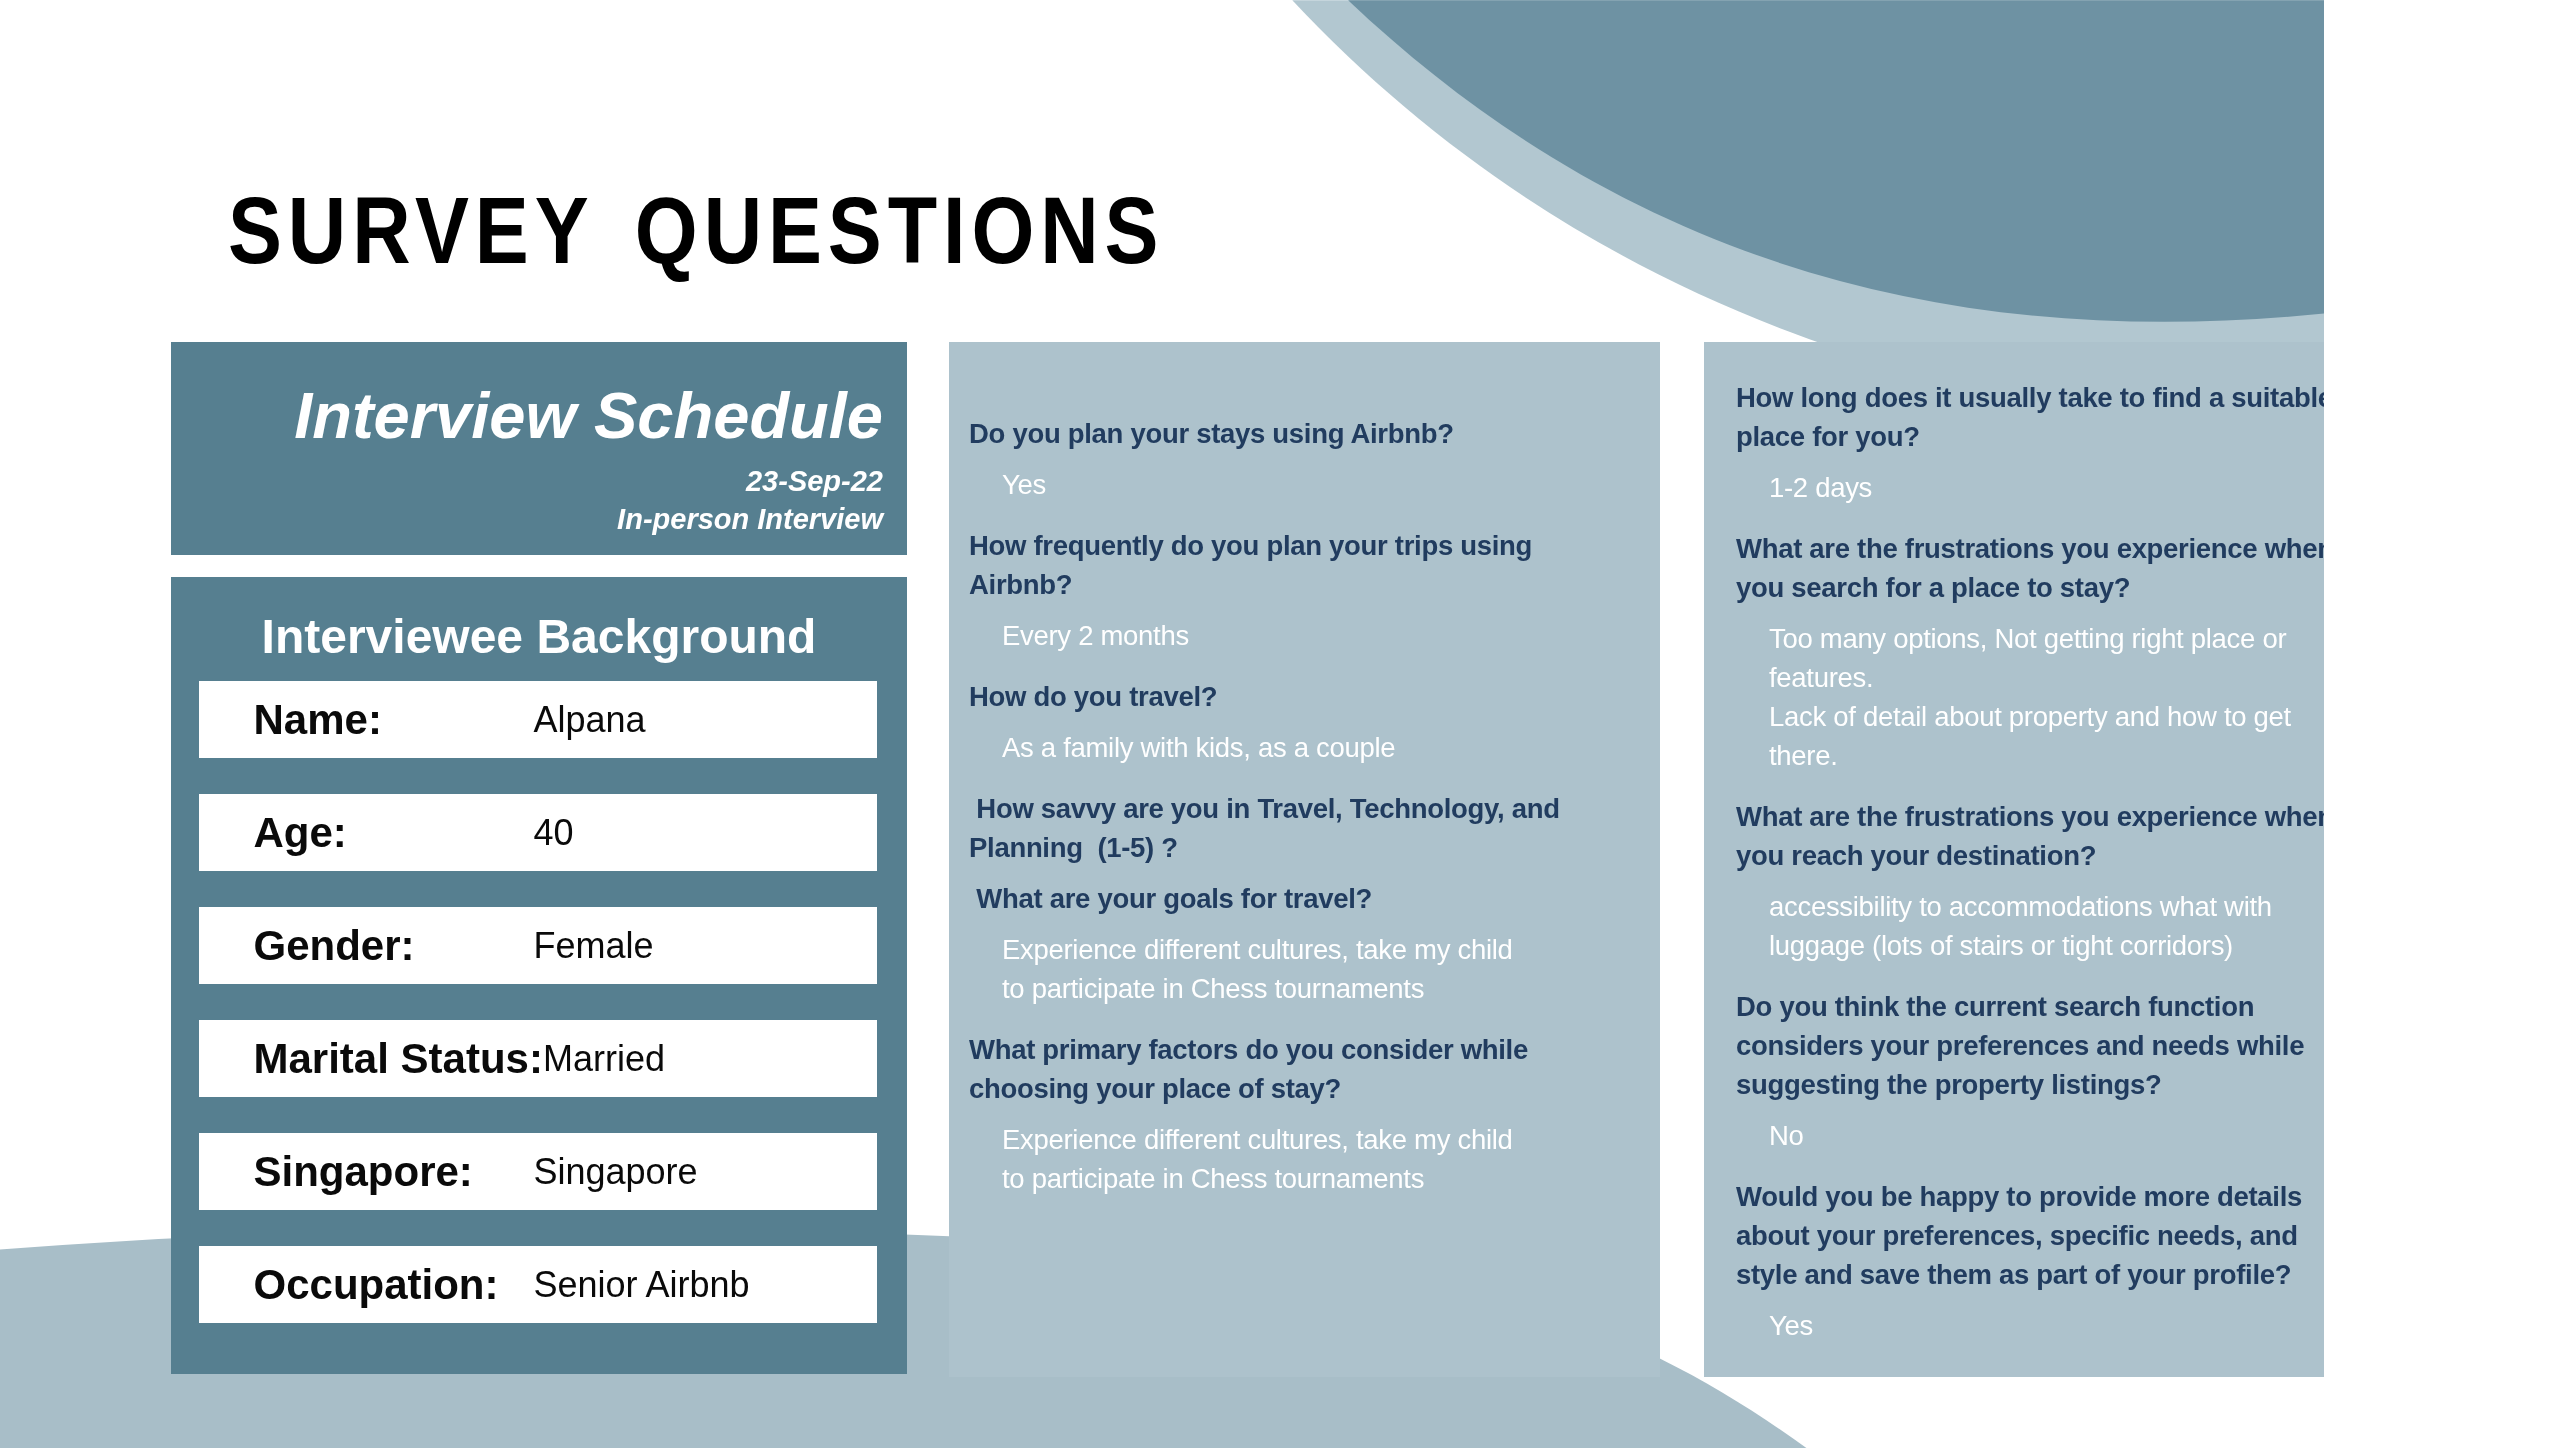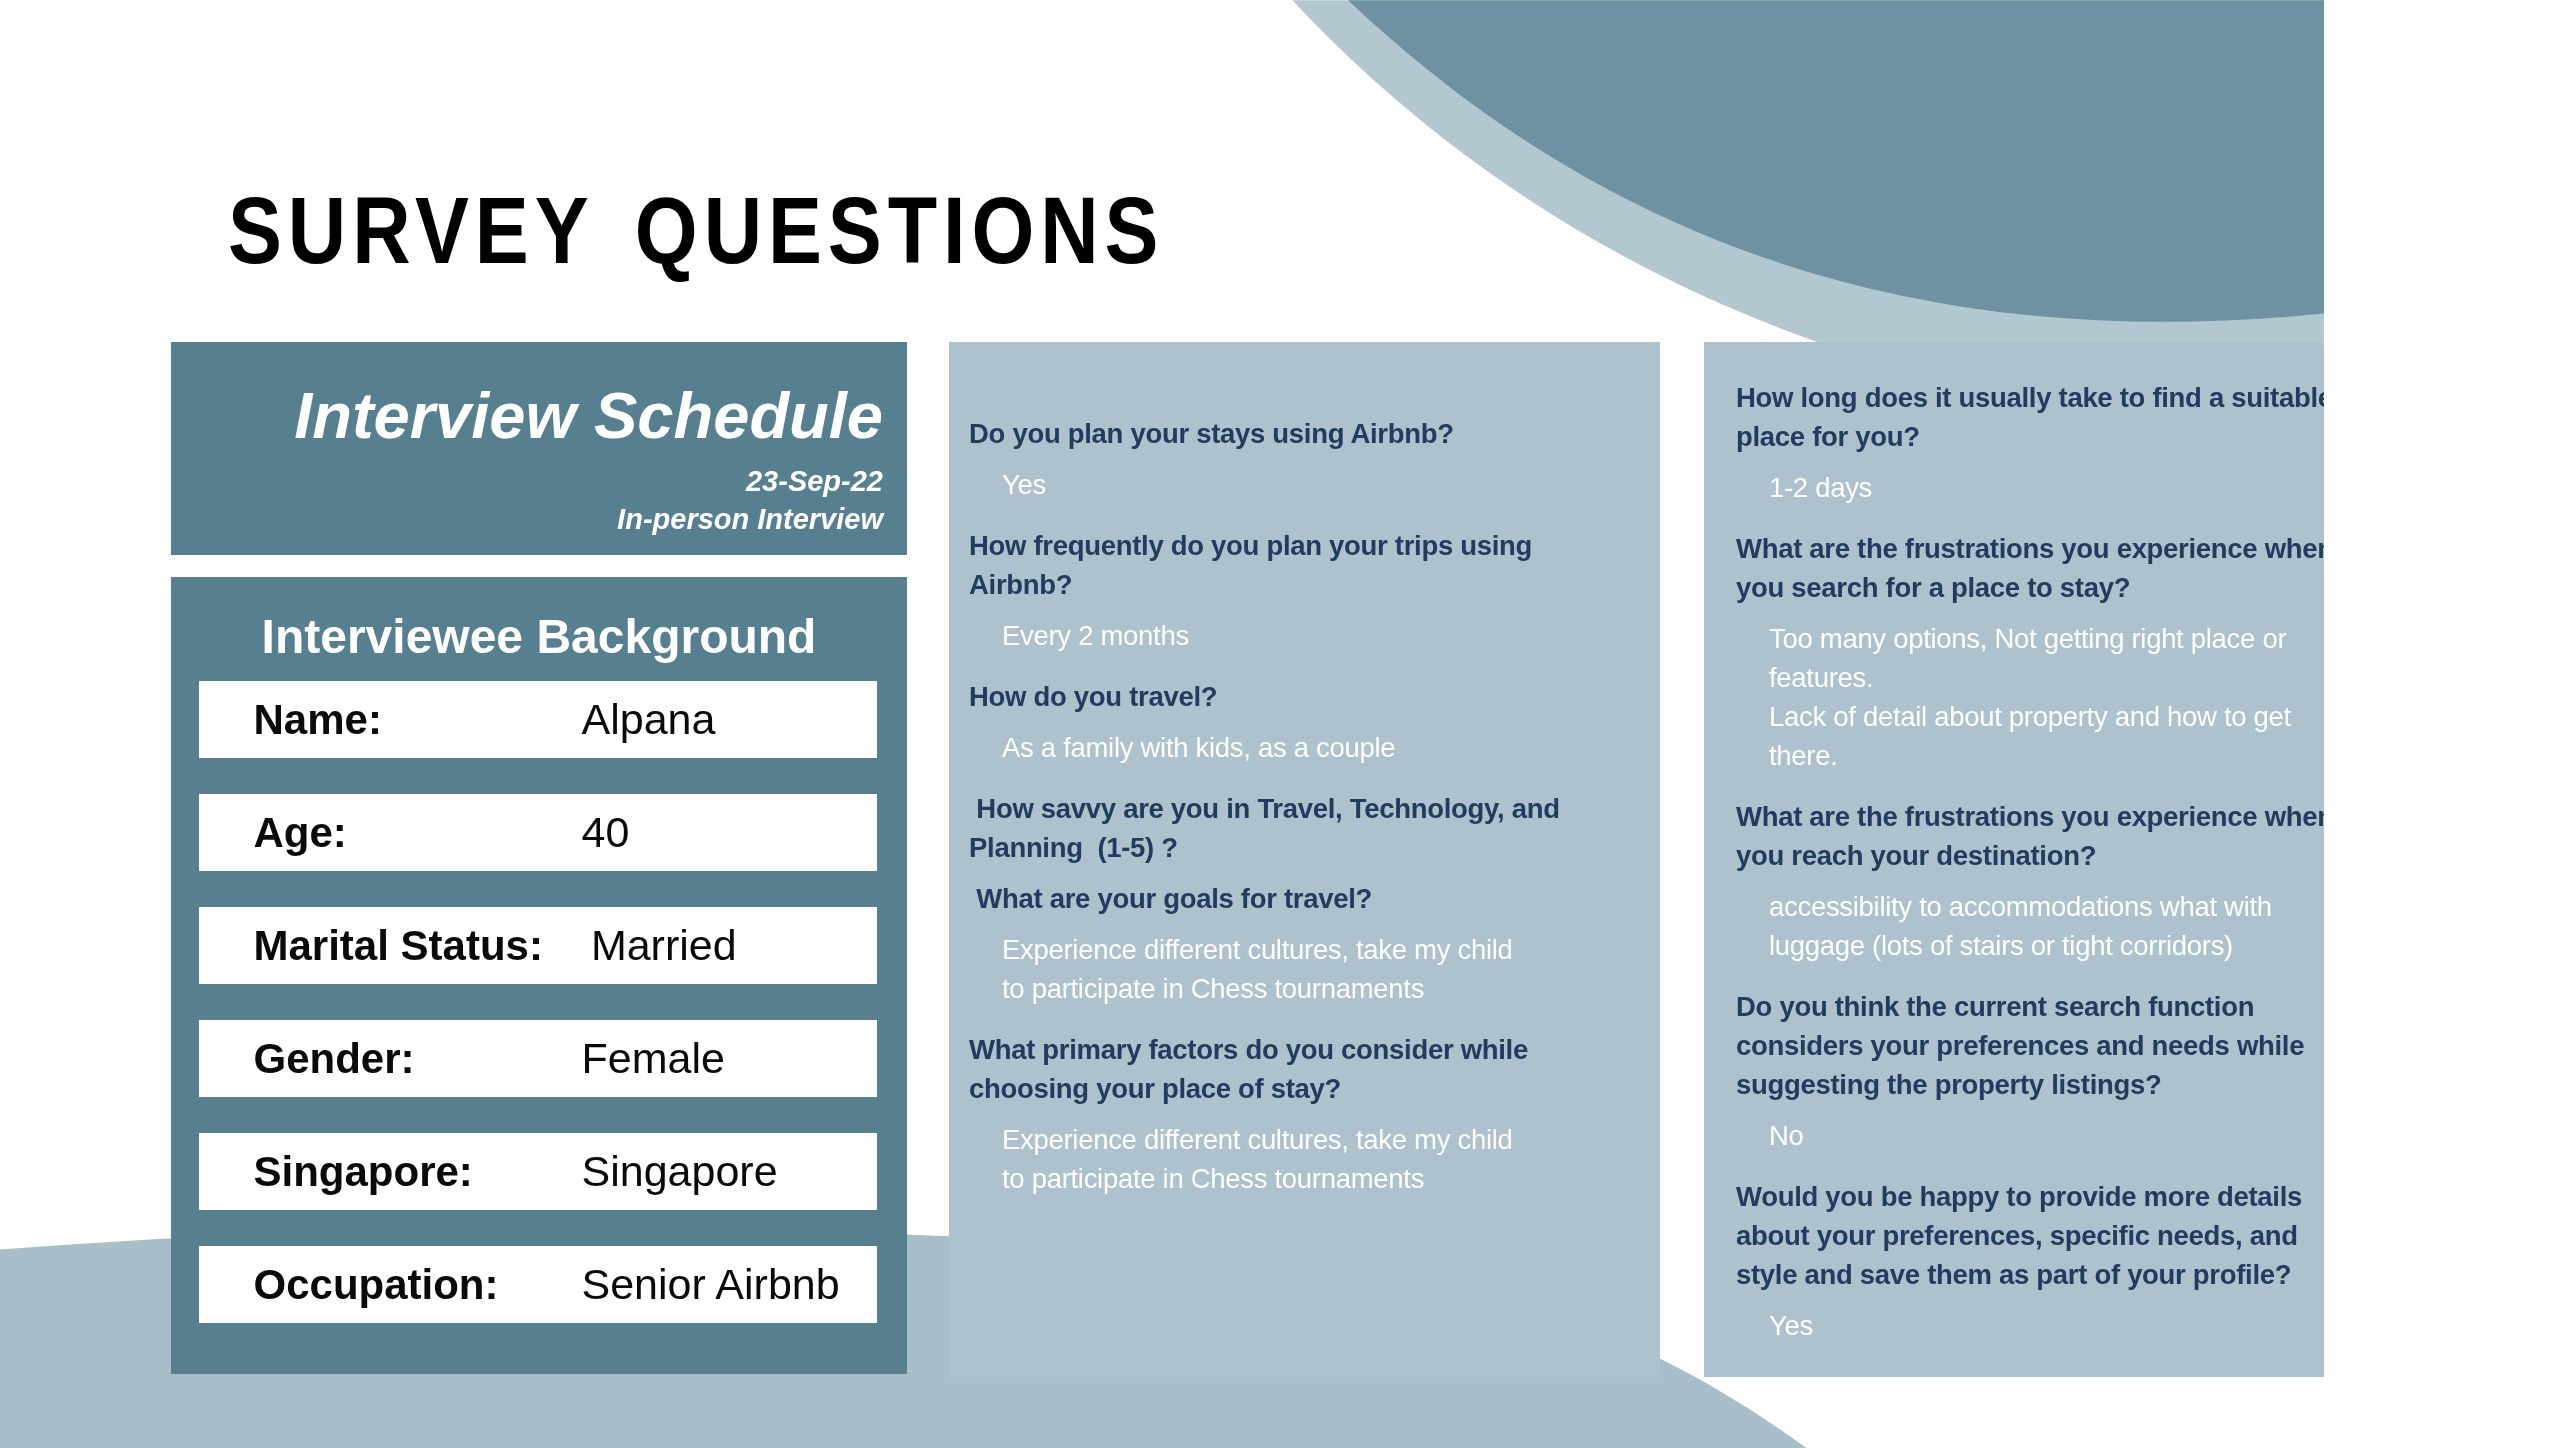--- a/index.html
+++ b/index.html
@@ -44,21 +44,21 @@
   }
   .rows{position:absolute;left:27.5px;right:30px;top:104px;}
   .profile-row{
     display:flex;align-items:center;height:77px;background:#ffffff;
     margin-bottom:36px;
   }
   .row-label{
     flex:0 0 335px;padding-left:55px;
     font-size:42px;font-weight:bold;color:#0a0a0a;white-space:nowrap;
   }
-  .row-value{font-size:43px;color:#0a0a0a;white-space:nowrap;margin-left:48px;}
+  .row-value{font-size:36px;color:#0a0a0a;white-space:nowrap;}
 
   
   .panel{
     position:absolute;top:342px;height:1035px;background:var(--panel);
   }
   .panel-mid{left:949px;width:711px;padding:72px 23px 0 20px;}
   .panel-right{left:1704px;width:740px;padding:36px 15.5px 0 32px;}
   .q{
     margin:0 0 12px 0;color:var(--navy);
     font-size:27.5px;font-weight:bold;line-height:39px;
@@ -95,26 +95,26 @@
     <div class="rows">
       <div class="profile-row">
         <span class="row-label">Name:</span>
         <span class="row-value">Alpana</span>
       </div>
       <div class="profile-row">
         <span class="row-label">Age:</span>
         <span class="row-value">40</span>
       </div>
       <div class="profile-row">
+        <span class="row-label">Gender:</span>
+        <span class="row-value">Female</span>
+      </div>
+      <div class="profile-row">
         <span class="row-label">Marital Status:</span>
         <span class="row-value">Married</span>
-      </div>
-      <div class="profile-row">
-        <span class="row-label">Gender:</span>
-        <span class="row-value">Female</span>
       </div>
       <div class="profile-row">
         <span class="row-label">Singapore:</span>
         <span class="row-value">Singapore</span>
       </div>
       <div class="profile-row">
         <span class="row-label">Occupation:</span>
         <span class="row-value">Senior Airbnb</span>
       </div>
     </div>

